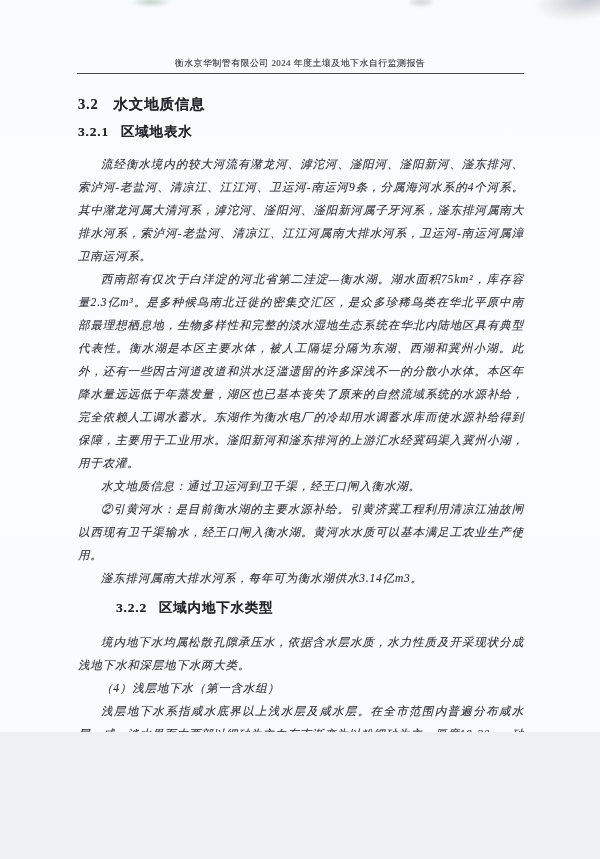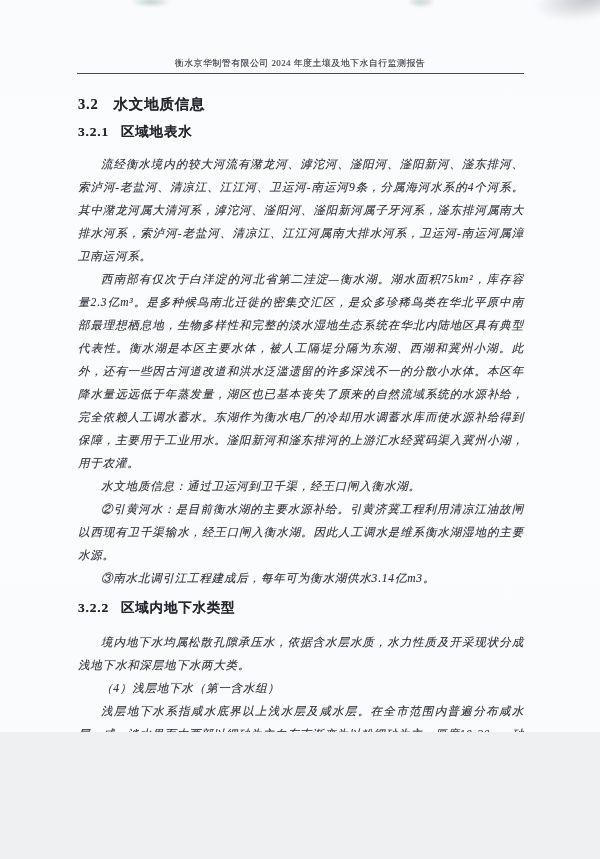--- a/index.html
+++ b/index.html
@@ -56,21 +56,21 @@
   h2, h3 {
     margin: 0; padding: 0;
     font-weight: 700;
     color: #23242c;
     text-shadow: 0 0 0.6px rgba(35,36,44,0.55);
     letter-spacing: 0.8px;
     font-family: Liberation Serif, serif;
   }
   h2.sec-32 { margin-top: 21px; font-size: 14.5px; line-height: 1.25; }
   h3.sec-321 { margin-top: 11px; font-size: 13.5px; line-height: 1.25; }
-  h3.sec-322 { margin-top: 10px; font-size: 13.5px; line-height: 1.25; }
+  h3.sec-322 { margin-top: 10px; font-size: 13.5px; line-height: 1.25; margin-left: 38px; }
   .sec-num { margin-right: 15px; }
   h3 .sec-num { margin-right: 12px; }
   .body-block { margin-top: 12px; font-style: italic; }
   .body-block.second { margin-top: 14px; }
   .body-block p {
     margin: 0;
     font-size: 11.5px;
     line-height: 23px;
     letter-spacing: 0.8px;
     text-align: justify;
@@ -109,22 +109,22 @@
     </h2>
 
     <h3 class="sec-321">
       <span class="sec-num">3.2.1</span><span>区域地表水</span>
     </h3>
 
     <div class="body-block">
       <p>流经衡水境内的较大河流有潴龙河、滹沱河、滏阳河、滏阳新河、滏东排河、索泸河-老盐河、清凉江、江江河、卫运河-南运河9条，分属海河水系的4个河系。其中潴龙河属大清河系，滹沱河、滏阳河、滏阳新河属子牙河系，滏东排河属南大排水河系，索泸河-老盐河、清凉江、江江河属南大排水河系，卫运河-南运河属漳卫南运河系。</p>
       <p>西南部有仅次于白洋淀的河北省第二洼淀—衡水湖。湖水面积75km²，库存容量2.3亿m³。是多种候鸟南北迁徙的密集交汇区，是众多珍稀鸟类在华北平原中南部最理想栖息地，生物多样性和完整的淡水湿地生态系统在华北内陆地区具有典型代表性。衡水湖是本区主要水体，被人工隔堤分隔为东湖、西湖和冀州小湖。此外，还有一些因古河道改道和洪水泛滥遗留的许多深浅不一的分散小水体。本区年降水量远远低于年蒸发量，湖区也已基本丧失了原来的自然流域系统的水源补给，完全依赖人工调水蓄水。东湖作为衡水电厂的冷却用水调蓄水库而使水源补给得到保障，主要用于工业用水。滏阳新河和滏东排河的上游汇水经冀码渠入冀州小湖，用于农灌。</p>
       <p>水文地质信息：通过卫运河到卫千渠，经王口闸入衡水湖。</p>
-      <p>②引黄河水：是目前衡水湖的主要水源补给。引黄济冀工程利用清凉江油故闸以西现有卫千渠输水，经王口闸入衡水湖。因此人工调水是维系衡水湖湿地的主要水源。</p>
-      <p>③南水北调引江工程建成后，每年可为衡水湖供水3.14亿m3。</p>
+      <p>②引黄河水：是目前衡水湖的主要水源补给。引黄济冀工程利用清凉江油故闸以西现有卫千渠输水，经王口闸入衡水湖。黄河水水质可以基本满足工农业生产使用。</p>
+      <p>滏东排河属南大排水河系，每年可为衡水湖供水3.14亿m3。</p>
     </div>
 
     <h3 class="sec-322">
       <span class="sec-num">3.2.2</span><span>区域内地下水类型</span>
     </h3>
 
     <div class="body-block second">
       <p>境内地下水均属松散孔隙承压水，依据含水层水质，水力性质及开采现状分成浅地下水和深层地下水两大类。</p>
       <p>（4）浅层地下水（第一含水组）</p>
       <p>浅层地下水系指咸水底界以上浅水层及咸水层。在全市范围内普遍分布咸水层，咸、淡水界面由西部以细砂为主向东南渐变为以粉细砂为主，厚度10-20m，砂层呈透镜状，直接受降雨入渗补能，单井单位涌水量2-6m³/h.m，部分地区在咸水顶板以上分布浅层</p>

